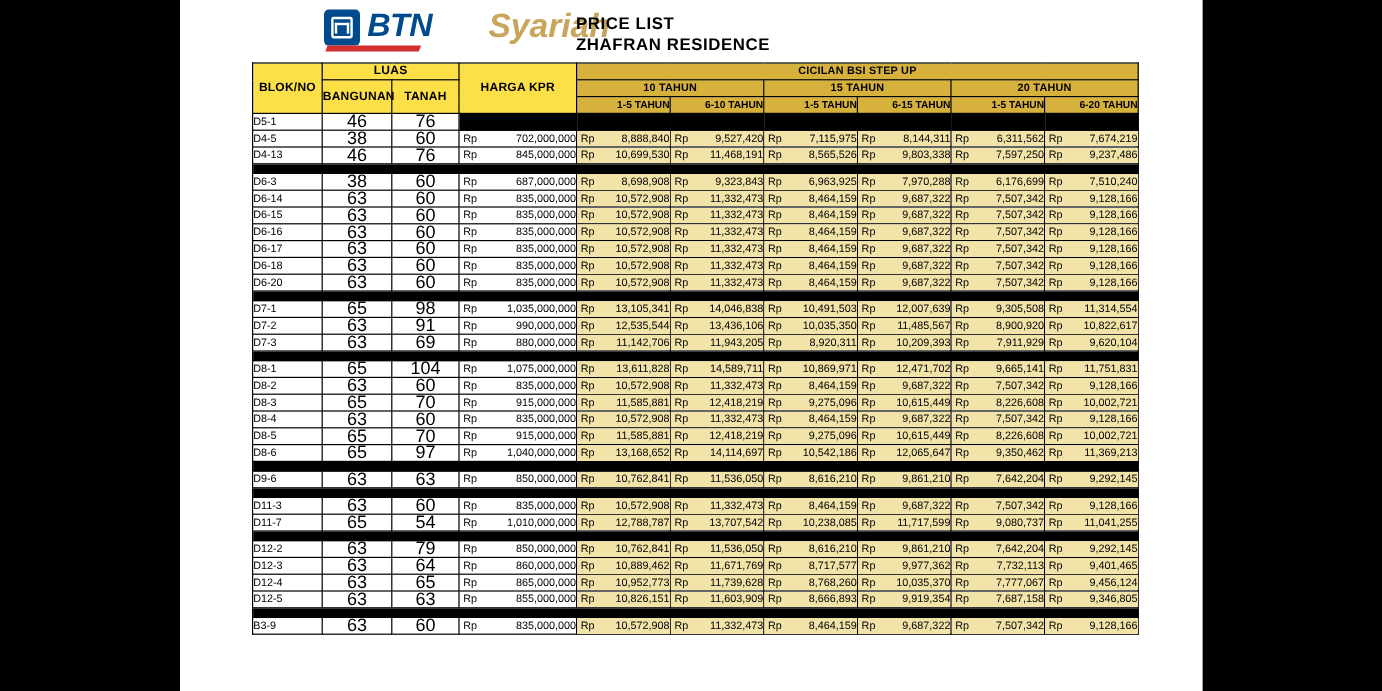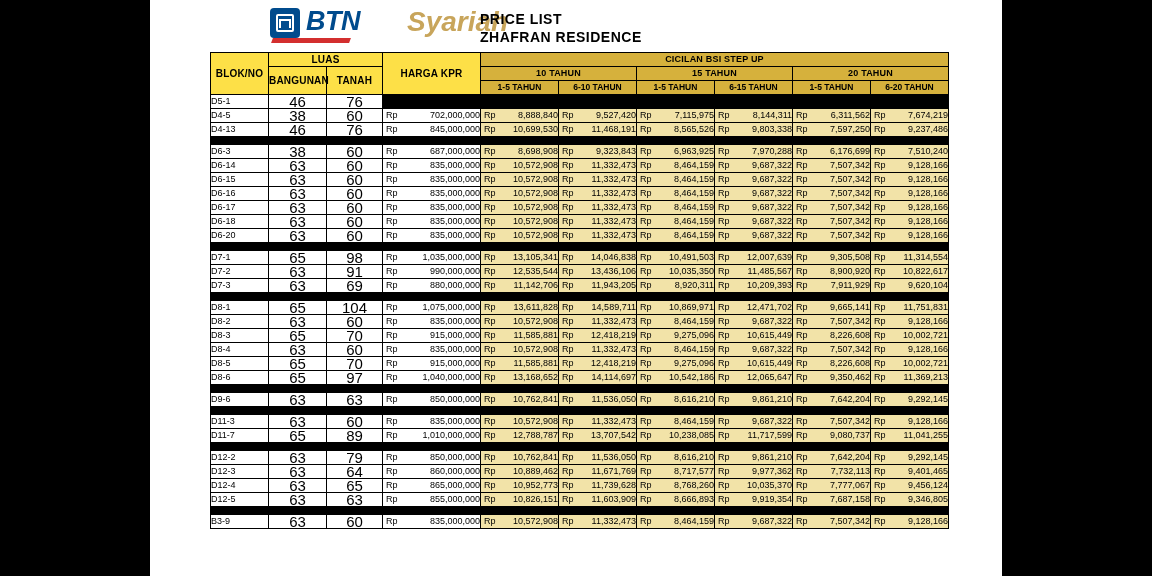--- a/index.html
+++ b/index.html
@@ -148,21 +148,21 @@
     background: #d6b13c;
     font-weight: bold;
     text-align: center;
     font-size: 9px;
     letter-spacing: 0.2px;
     color: #000;
   }
   .hdr-gold2 {
     background: #d6b13c;
     font-weight: bold;
-    text-align: center;
+    text-align: right;
     font-size: 8.5px;
     color: #000;
   }
   td.blok {
     font-size: 9px;
   }
   td.num {
     text-align: center;
     font-size: 15px;
   }
@@ -527,21 +527,21 @@
             <td class="cic"><span class="rp">Rp</span>10,572,908</td>
             <td class="cic"><span class="rp">Rp</span>11,332,473</td>
             <td class="cic"><span class="rp">Rp</span>8,464,159</td>
             <td class="cic"><span class="rp">Rp</span>9,687,322</td>
             <td class="cic"><span class="rp">Rp</span>7,507,342</td>
             <td class="cic"><span class="rp">Rp</span>9,128,166</td>
           </tr>
           <tr>
             <td class="blok">D11-7</td>
             <td class="num">65</td>
-            <td class="num">89</td>
+            <td class="num">54</td>
             <td class="money"><span class="rp">Rp</span>1,010,000,000</td>
             <td class="cic"><span class="rp">Rp</span>12,788,787</td>
             <td class="cic"><span class="rp">Rp</span>13,707,542</td>
             <td class="cic"><span class="rp">Rp</span>10,238,085</td>
             <td class="cic"><span class="rp">Rp</span>11,717,599</td>
             <td class="cic"><span class="rp">Rp</span>9,080,737</td>
             <td class="cic"><span class="rp">Rp</span>11,041,255</td>
           </tr>
           <tr class="spacer">
             <td colspan="10"></td>

